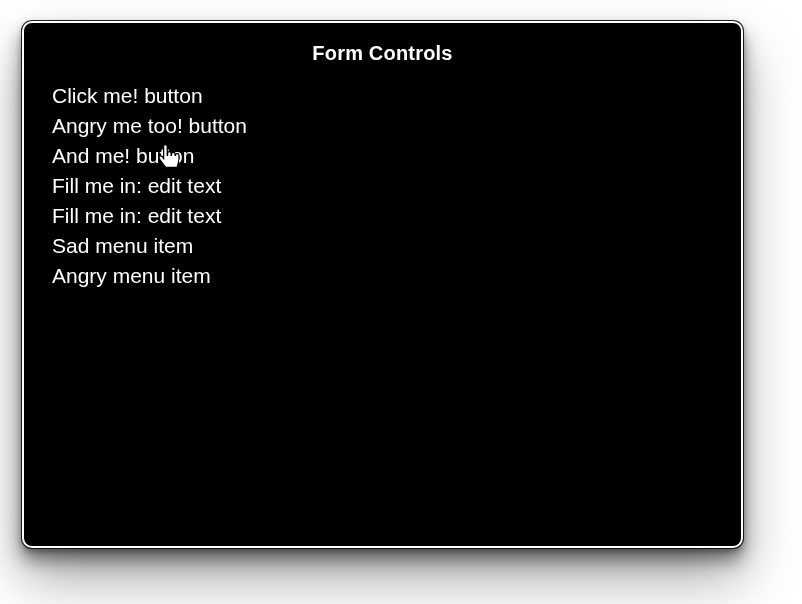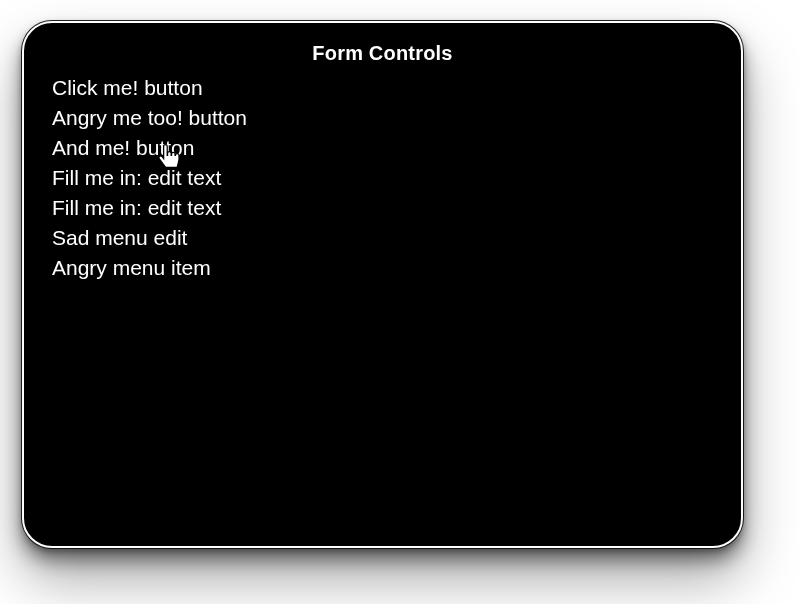--- a/index.html
+++ b/index.html
@@ -18,40 +18,40 @@
     background: #ffffff;
   }
   .window {
     position: absolute;
     left: 22px;
     top: 21px;
     width: 721px;
     height: 527px;
     background: #000000;
     border: 2px solid #ffffff;
-    border-radius: 30px;
+    border-radius: 10px;
     box-shadow:
       0 0 0 1px rgba(10,10,10,0.9),
       0 3px 6px rgba(0,0,0,0.35),
       0 12px 18px rgba(0,0,0,0.45),
       0 30px 55px rgba(0,0,0,0.35);
     box-sizing: border-box;
     overflow: hidden;
   }
   .window-title {
     margin-top: 19px;
     text-align: center;
     color: #ffffff;
     font-size: 20px;
     line-height: 23px;
     font-weight: bold;
     letter-spacing: 0.2px;
   }
   .control-list {
-    margin-top: 8px;
+    margin-top: 16px;
     padding: 0 28px;
   }
   .control-item {
     color: #ffffff;
     font-size: 21px;
     line-height: 30px;
     white-space: nowrap;
   }
   .cursor {
     position: absolute;
@@ -70,21 +70,21 @@
 
   <div class="window">
     <div class="window-title">Form Controls</div>
 
     <div class="control-list">
       <div class="control-item">Click me! button</div>
       <div class="control-item">Angry me too! button</div>
       <div class="control-item">And me! button</div>
       <div class="control-item">Fill me in: edit text</div>
       <div class="control-item">Fill me in: edit text</div>
-      <div class="control-item">Sad menu edit</div>
+      <div class="control-item">Sad menu item</div>
       <div class="control-item">Angry menu item</div>
     </div>
   </div>
 
   <svg class="cursor" viewBox="0 0 448 512">
     <path fill="#ffffff" stroke="#000000" stroke-width="28" d="M448 240v96c0 3.084-.356 6.159-1.063 9.162l-32 136C410.686 499.23 394.562 512 376 512H168a40.004 40.004 0 0 1-32.35-16.473l-127.997-176c-12.993-17.866-9.043-42.883 8.822-55.876 17.867-12.994 42.884-9.043 55.877 8.823L104 315.992V40c0-22.091 17.909-40 40-40s40 17.909 40 40v200h8v-40c0-22.091 17.909-40 40-40s40 17.909 40 40v40h8v-24c0-22.091 17.909-40 40-40s40 17.909 40 40v24h8c0-22.091 17.909-40 40-40s40 17.909 40 40z"></path>
   </svg>
 
 </div>
 

